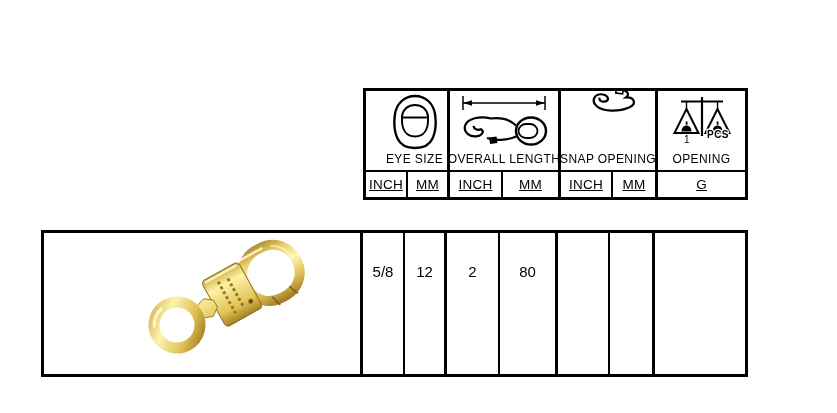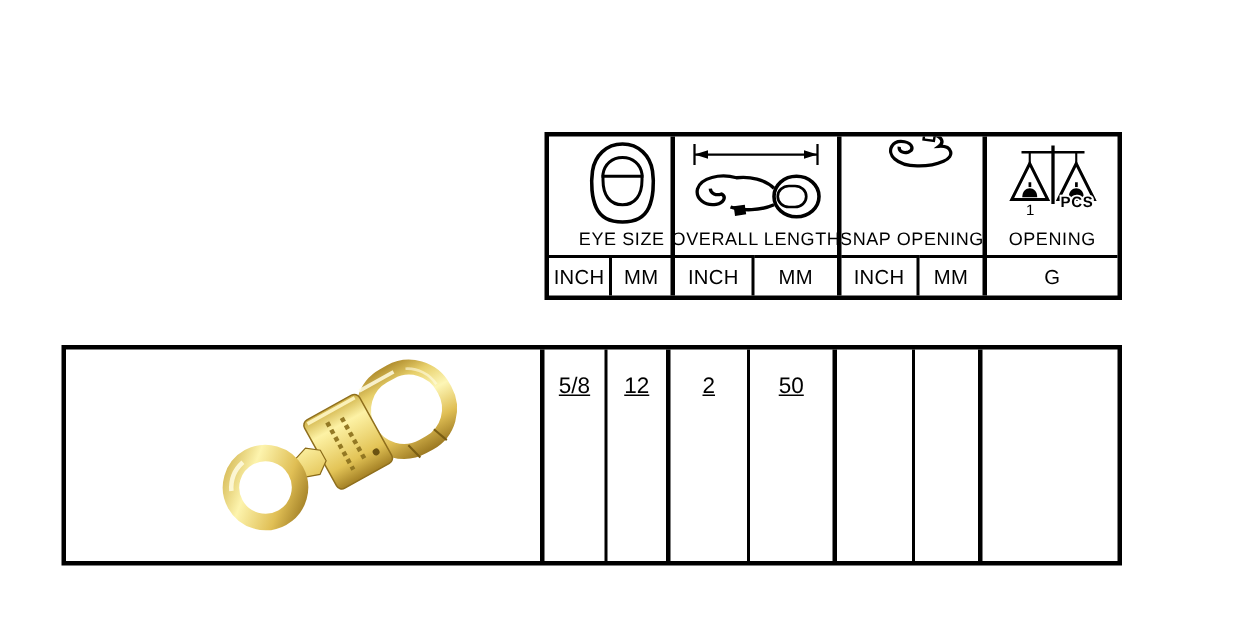--- a/index.html
+++ b/index.html
@@ -41,37 +41,36 @@
   .grp-1 { grid-column: 1 / 3; margin-left: 16px; }
   .grp-2 { grid-column: 3 / 5; }
   .grp-3 { grid-column: 5 / 7; gap: 30px; }
   .grp-4 { grid-column: 7 / 8; }
   .sep-thick { border-right: 3px solid #000; }
   .sep-thin  { border-right: 2px solid #000; }
   .unit-cell {
     grid-row: 2;
     border-top: 2px solid #000;
     display: flex; align-items: center; justify-content: center;
-    font-size: 13.5px; letter-spacing: 0.2px;
+    font-size: 13.5px; letter-spacing: 0.2px; text-decoration: underline;
   }
 
   
   .body-table {
     position: absolute; left: 41px; top: 230px;
     display: grid;
     grid-template-columns: 319px 42px 42px 53px 58px 52px 45px 90px;
     grid-template-rows: 141px;
     border: 3px solid #000;
     background: #fff;
   }
   .val-cell {
     display: flex; align-items: flex-start; justify-content: center;
-    padding-top: 16px;
+    padding-top: 30px;
     font-size: 15px;
-    text-decoration: underline;
   }
   .img-cell { position: relative; }
 
   svg { display: block; }
   .icon-stroke { stroke: #000; fill: none; }
 </style>
 </head>
 <body>
 
 <div class="sheet">
@@ -194,19 +193,19 @@
 
           <circle cx="0" cy="0" r="23" fill="none" stroke="url(#gRing)" stroke-width="11"></circle>
           <path d="M-21,-9 A23,23 0 0 1 -5,-22" stroke="#fffbe2" stroke-width="3" fill="none" opacity="0.85"></path>
         </g>
       </svg>
     </div>
 
     <div class="val-cell sep-thin">5/8</div>
     <div class="val-cell sep-thick">12</div>
     <div class="val-cell sep-thin">2</div>
-    <div class="val-cell sep-thick">50</div>
+    <div class="val-cell sep-thick">80</div>
     <div class="val-cell sep-thin"></div>
     <div class="val-cell sep-thick"></div>
     <div class="val-cell"></div>
   </div>
 
 </div>
 
 </body></html>

